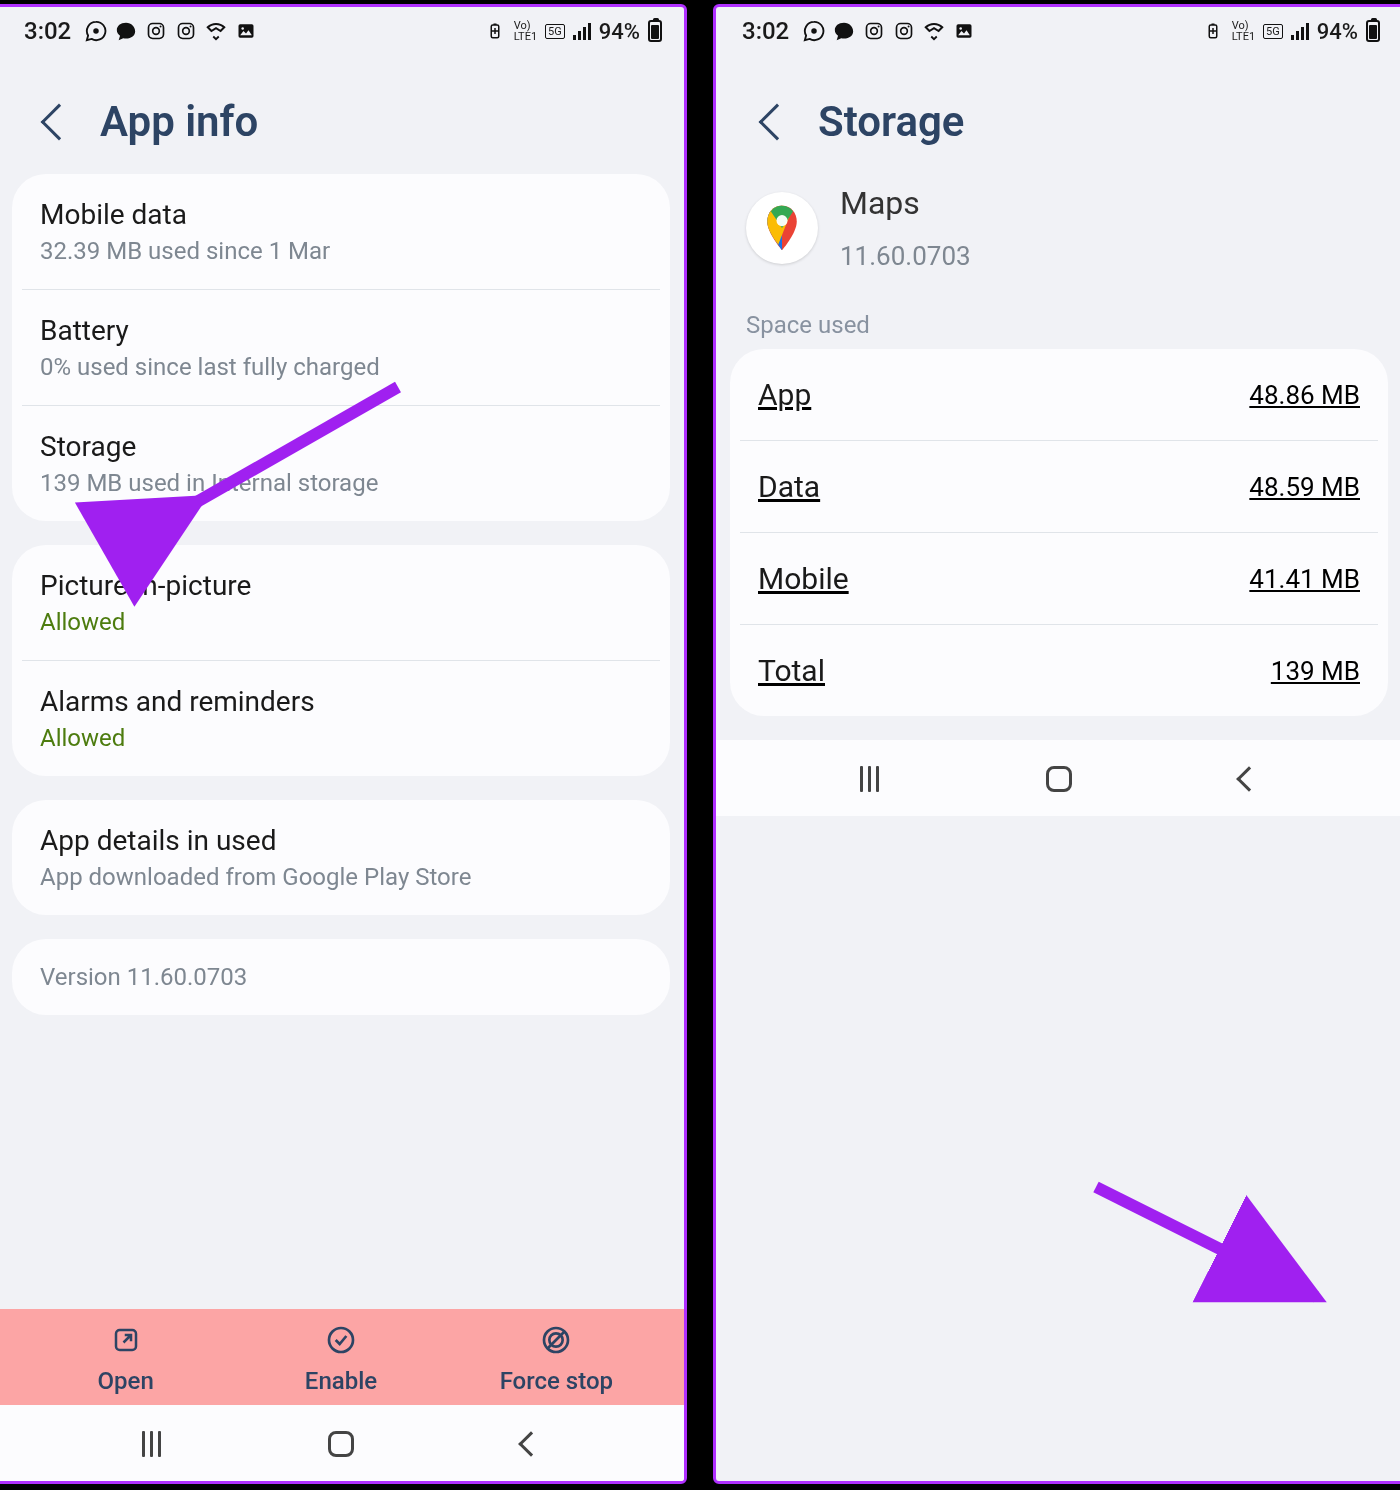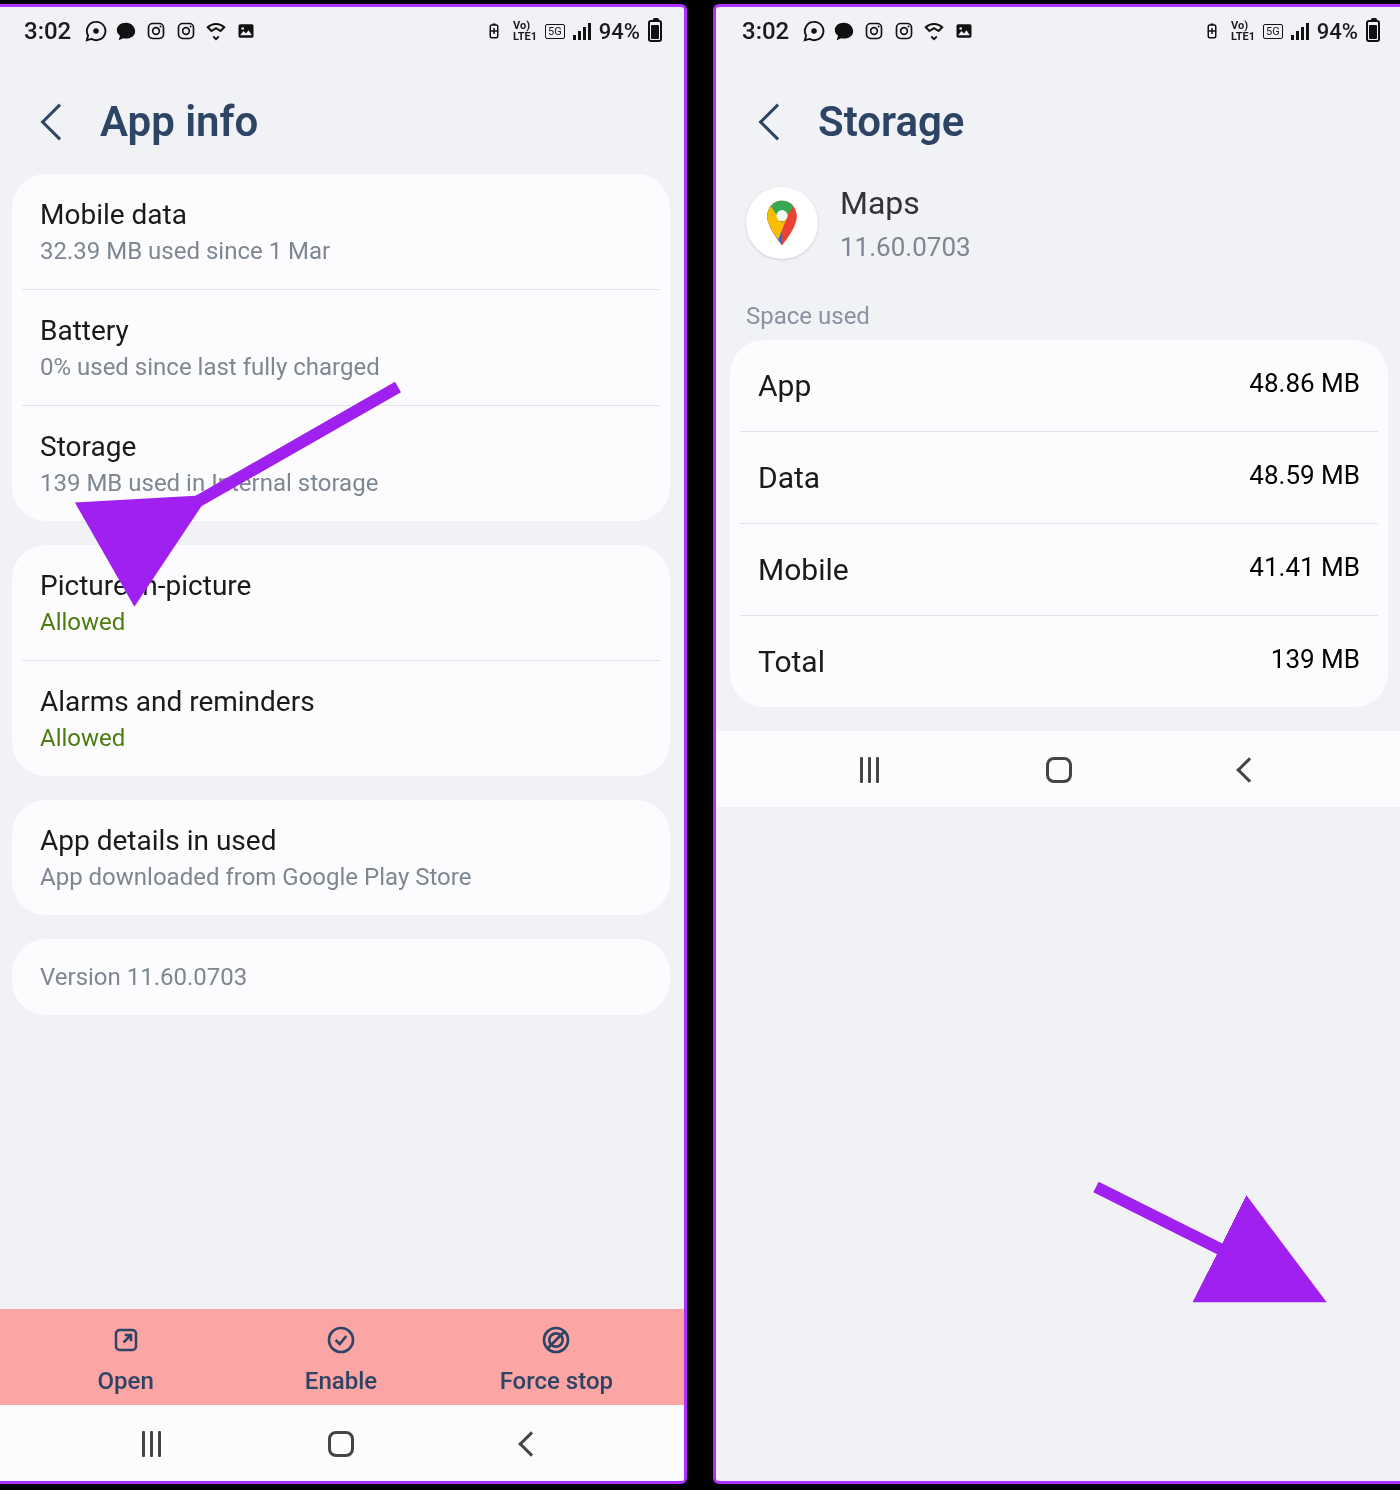--- a/index.html
+++ b/index.html
@@ -43,21 +43,21 @@
   .sb-right .pct { font-size: 22px; }
   .sb-right .batt {
     width: 14px; height: 22px; border: 2px solid #111; border-radius: 3px; position: relative;
   }
   .sb-right .batt::before {
     content:""; position:absolute; top:-4px; left:3px; width:6px; height:3px; background:#111; border-radius:2px;
   }
   .sb-right .batt::after {
     content:""; position:absolute; left:1px; right:1px; bottom:1px; top:3px; background:#111; border-radius:1px;
   }
-  .lte { font-size:11px; font-weight:700; line-height:1; text-align:left; }
+  .lte { font-size:11px; font-weight:400; line-height:1; text-align:left; }
   .fiveg { font-size:11px; font-weight:400; border:1.5px solid #111; padding:0 2px; border-radius:2px; }
   
   .header {
     display: flex;
     align-items: center;
     gap: 28px;
     padding: 44px 30px 28px 40px;
   }
   .back-arrow {
     width: 26px; height: 26px;
@@ -80,21 +80,21 @@
   }
   .app-icon {
     width: 72px; height: 72px;
     border-radius: 36px;
     background: #fff;
     box-shadow: 0 1px 3px rgba(0,0,0,0.15);
     display: flex; align-items: center; justify-content: center;
     position: relative;
   }
   .app-meta .app-name { font-size: 32px; color: #333; }
-  .app-meta .app-ver { font-size: 26px; color: #7e8791; margin-top: 10px; }
+  .app-meta .app-ver { font-size: 26px; color: #7e8791; margin-top: 19px; }
   .section-label {
     font-size: 24px;
     color: #8892a0;
     padding: 0 30px 10px 30px;
   }
   
   .content { padding: 0 14px; }
   .card {
     background: #fcfcfe;
     border-radius: 34px;
@@ -108,22 +108,24 @@
     gap: 6px;
   }
   .row + .row { border-top: 1px solid #e0e4e9; margin: 0 10px; padding-left:18px; padding-right:18px;}
   .row-title { font-size: 28px; color: #1a1a1a; }
   .row-sub { font-size: 24px; color: #7e8791; }
   .row-sub.link { color: #4d7c0f; }
   
   .kv {
     display: flex;
     justify-content: space-between;
+    align-items: center;
     padding: 28px 18px;
     margin: 0 10px;
+    text-decoration: underline;
   }
   .kv + .kv { border-top: 1px solid #e0e4e9; }
   .kv .k { font-size: 30px; color: #1a1a1a; }
   .kv .v { font-size: 26px; color: #000000; }
   
   .actionbar {
     margin-top: auto;
     display: flex;
     justify-content: space-around;
     align-items: flex-end;

